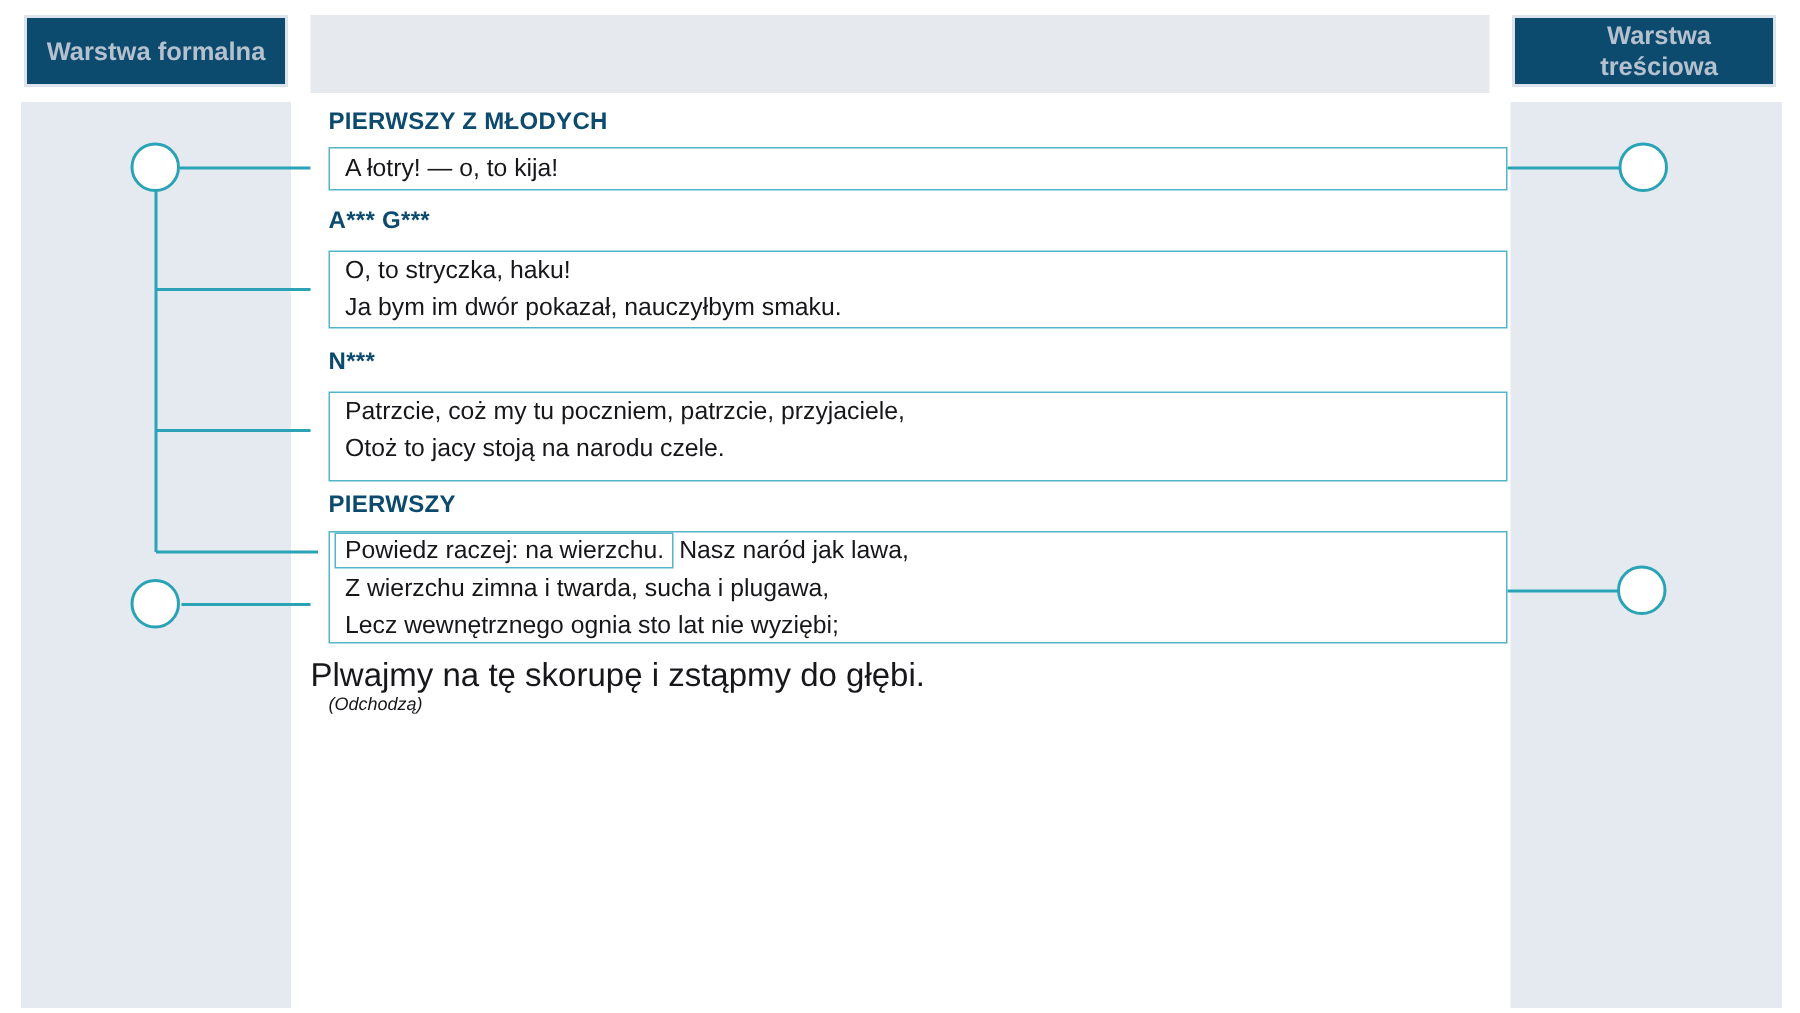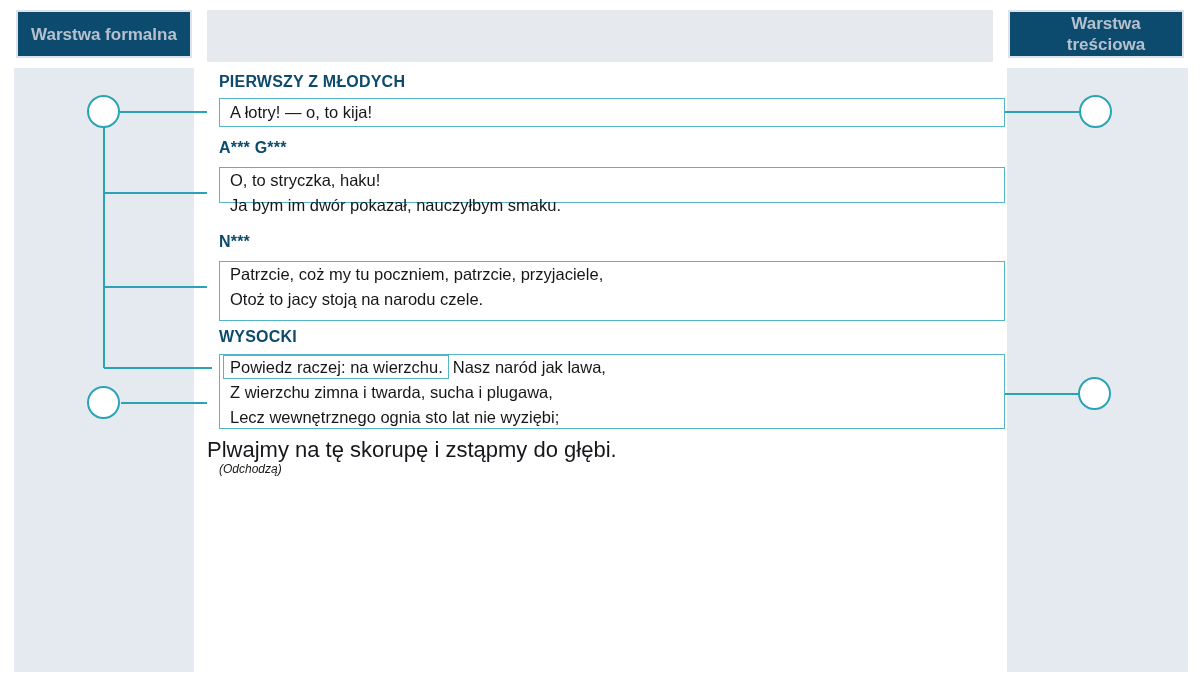--- a/index.html
+++ b/index.html
@@ -52,21 +52,21 @@
   .quote-box{
     position:absolute;left:0;width:786px;
     background:#ffffff;
     border:1.5px solid var(--box-border);
     font-size:16.5px;line-height:25px;
     padding:0 10px;
     white-space:nowrap;
     margin-left:12px;
   }
   .s1{top:73px;}  .b1{top:98px;height:29px;line-height:26px;}
-  .s2{top:139px;} .b2{top:167px;height:36px;padding-top:0;}
+  .s2{top:139px;} .b2{top:167px;height:52px;padding-top:0;}
   .s3{top:233px;} .b3{top:261px;height:60px;}
   .s4{top:328px;} .b4{top:354px;height:75px;}
   .inner-box{
     display:inline-block;
     border:1.5px solid var(--box-border);
     padding:0 5px 0 6px;
     margin-left:-7px;
     line-height:22px;
   }
   .rest-line{margin-left:4px;}
@@ -129,21 +129,21 @@
     <div>O, to stryczka, haku!</div>
     <div>Ja bym im dwór pokazał, nauczyłbym smaku.</div>
   </div>
 
   <div class="speaker s3">N***</div>
   <div class="quote-box b3">
     <div>Patrzcie, coż my tu poczniem, patrzcie, przyjaciele,</div>
     <div>Otoż to jacy stoją na narodu czele.</div>
   </div>
 
-  <div class="speaker s4">WYSOCKI</div>
+  <div class="speaker s4">PIERWSZY</div>
   <div class="quote-box b4">
     <div>
       <span class="inner-box">Powiedz raczej: na wierzchu.</span><span class="rest-line">Nasz naród jak lawa,</span>
     </div>
     <div>Z wierzchu zimna i twarda, sucha i plugawa,</div>
     <div>Lecz wewnętrznego ognia sto lat nie wyziębi;</div>
   </div>
 
   <div class="plain-line">Plwajmy na tę skorupę i zstąpmy do głębi.</div>
   <div class="stage-direction">(Odchodzą)</div>

